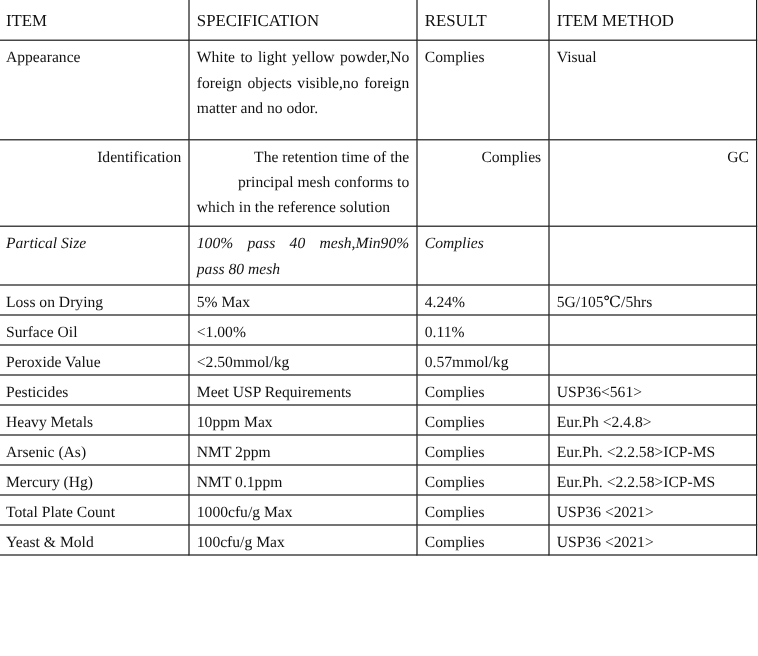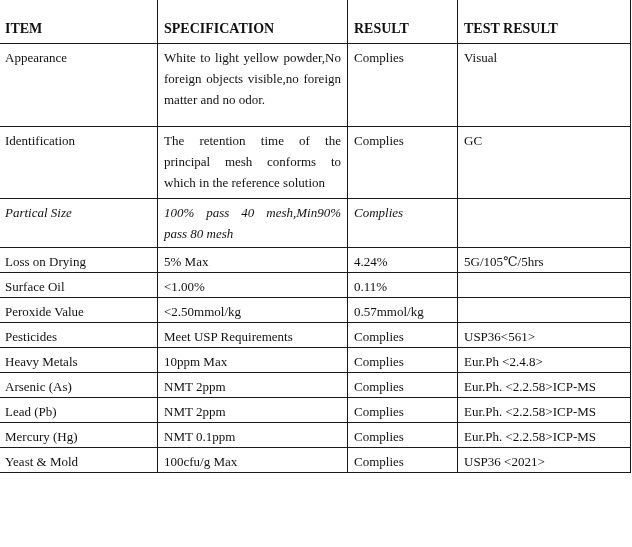--- a/index.html
+++ b/index.html
@@ -28,54 +28,54 @@
     .coa-table col.c-spec { width: 190px; }
     .coa-table col.c-result { width: 110px; }
     .coa-table col.c-method { width: 173px; }
     .coa-table th, .coa-table td {
       border: 1.5px solid #1a1a1a;
       padding: 0 6px;
       vertical-align: top;
       text-align: left;
     }
     .coa-table th {
-      font-weight: bold;
+      font-weight: normal;
       font-size: 14px;
       height: 26px;
       line-height: 24px;
-      padding-top: 17px;
+      padding-top: 7px;
     }
     .coa-table td {
       padding-top: 3px;
     }
     .coa-table td.spec-wrap {
       text-align: justify;
       text-align-last: left;
     }
     .coa-table tr.row-h24 td { height: 21px; }
     .coa-table tr.row-tall4 td { height: 79px; }
-    .coa-table tr.row-tall3 td { height: 68px; }
+    .coa-table tr.row-tall3 td { height: 68px; text-align: right; }
     .coa-table tr.row-tall2 td { height: 45px; font-style: italic; }
   </style>
 </head>
 <body>
 
 <table class="coa-table">
   <colgroup>
     <col class="c-item">
       <col class="c-spec">
       <col class="c-result">
       <col class="c-method">
   </colgroup>
   <thead>
     <tr>
       <th>ITEM</th>
       <th>SPECIFICATION</th>
       <th>RESULT</th>
-      <th>TEST RESULT</th>
+      <th>ITEM METHOD</th>
     </tr>
   </thead>
   <tbody>
     <tr class="row-tall4">
       <td>Appearance</td>
       <td class="spec-wrap">White to light yellow powder,No foreign objects visible,no foreign matter and no odor.</td>
       <td>Complies</td>
       <td>Visual</td>
     </tr>
     <tr class="row-tall3">
@@ -120,30 +120,30 @@
       <td>Complies</td>
       <td>Eur.Ph &lt;2.4.8&gt;</td>
     </tr>
     <tr class="row-h24">
       <td>Arsenic (As)</td>
       <td>NMT 2ppm</td>
       <td>Complies</td>
       <td>Eur.Ph. &lt;2.2.58&gt;ICP-MS</td>
     </tr>
     <tr class="row-h24">
-      <td>Lead (Pb)</td>
-      <td>NMT 2ppm</td>
+      <td>Mercury (Hg)</td>
+      <td>NMT 0.1ppm</td>
       <td>Complies</td>
       <td>Eur.Ph. &lt;2.2.58&gt;ICP-MS</td>
     </tr>
     <tr class="row-h24">
-      <td>Mercury (Hg)</td>
-      <td>NMT 0.1ppm</td>
+      <td>Total Plate Count</td>
+      <td>1000cfu/g Max</td>
       <td>Complies</td>
-      <td>Eur.Ph. &lt;2.2.58&gt;ICP-MS</td>
+      <td>USP36 &lt;2021&gt;</td>
     </tr>
     <tr class="row-h24">
       <td>Yeast &amp; Mold</td>
       <td>100cfu/g Max</td>
       <td>Complies</td>
       <td>USP36 &lt;2021&gt;</td>
     </tr>
   </tbody>
 </table>
 

